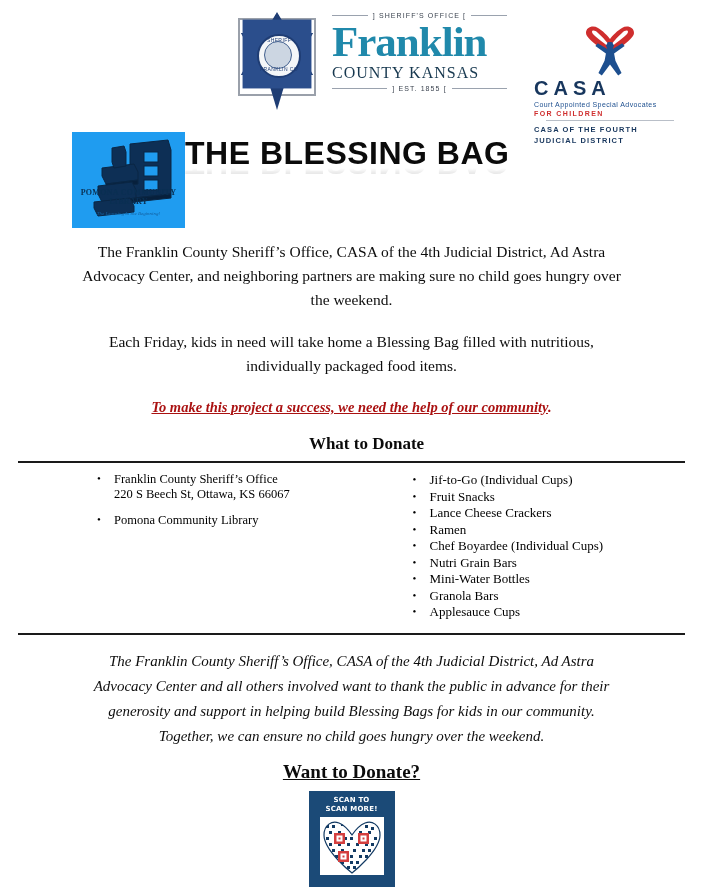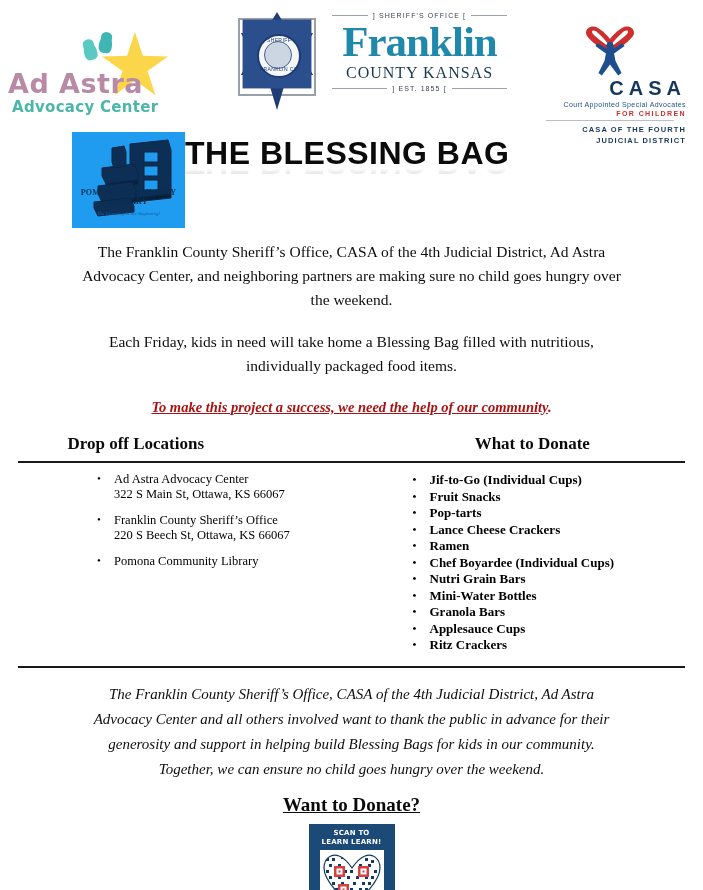--- a/index.html
+++ b/index.html
@@ -137,21 +137,21 @@
     letter-spacing: 0.4px;
   }
   .badge .seal-txt.b { top: 30px; }
 
   
   .franklin {
     position: absolute;
     left: 332px;
     top: 12px;
     width: 175px;
-    text-align: center;
+    text-align: left;
   }
   .franklin .rule-line {
     display: flex;
     align-items: center;
     justify-content: center;
     gap: 5px;
     font-family: "Liberation Sans", sans-serif;
     font-size: 7px;
     letter-spacing: 1.1px;
     color: #3c4450;
@@ -179,21 +179,21 @@
     color: #17384f;
     margin-bottom: 3px;
   }
 
   
   .casa {
     position: absolute;
     left: 534px;
     top: 26px;
     width: 152px;
-    text-align: right;
+    text-align: left;
   }
   .casa .mark {
     position: relative;
     height: 50px;
   }
   .casa .heart {
     position: absolute;
     left: 50%;
     top: 0;
     margin-left: -26px;
@@ -395,21 +395,21 @@
     box-sizing: border-box;
     margin-top: 9px;
   }
   .lists .col { flex: 1; }
   ul.bul {
     margin: 0;
     padding-left: 94px;
     list-style: none;
     font-family: "Liberation Serif", serif;
   }
-  ul.bul.right { padding-left: 78px; font-weight: bold; }
+  ul.bul.right { padding-left: 78px; }
   ul.bul li {
     position: relative;
     font-size: 12.5px;
     line-height: 15px;
     margin-bottom: 1px;
   }
   ul.bul li:before {
     content: "\2022";
     position: absolute;
     left: -17px;
@@ -480,27 +480,20 @@
     margin: 3px auto 0 auto;
     position: relative;
   }
   .qr-card .code svg { display: block; }
 </style>
 </head>
 <body>
 
 <div class="logo-band">
 
-  <div class="adastra">
-    <div class="star"></div>
-    <div class="hand h1"></div>
-    <div class="hand h2"></div>
-    <div class="name">Ad Astra</div>
-    <div class="sub">Advocacy Center</div>
-  </div>
 
   <div class="badge">
     <div class="frame"></div>
     <div class="pt"></div>
     <div class="star6"></div>
     <div class="star6b"></div>
     <div class="seal">
       <div class="seal-txt">SHERIFF</div>
       <div class="seal-in"></div>
       <div class="seal-txt b">FRANKLIN CO</div>
@@ -558,74 +551,65 @@
 
 <div class="para p1">The Franklin County Sheriff’s Office, CASA of the 4th Judicial District, Ad Astra Advocacy Center, and neighboring partners are making sure no child goes hungry over the weekend.</div>
 <div class="para p2">Each Friday, kids in need will take home a Blessing Bag filled with nutritious, individually packaged food items.</div>
 
 <div class="redline">
   <span class="rl"><u>To make this project a success, we need the help of our community</u><span>.</span></span>
 </div>
 
 <div class="cols">
   <div class="col">
-    <div class="col-head left">Drop off Locations</div>
-  </div>
-  <div class="col">
     <div class="col-head right">What to Donate</div>
   </div>
 </div>
 
 <div class="hr-main"></div>
 
 <div class="lists">
   <div class="col">
     <ul class="bul left">
-      <li>
-        <span>Ad Astra Advocacy Center</span>
-        <span class="addr2">322 S Main St, Ottawa, KS 66067</span>
-      </li>
       <li>
         <span>Franklin County Sheriff’s Office</span>
         <span class="addr2">220 S Beech St, Ottawa, KS 66067</span>
       </li>
       <li>
         <span>Pomona Community Library</span>
       </li>
     </ul>
   </div>
   <div class="col">
     <ul class="bul right">
       <li>Jif-to-Go (Individual Cups)</li>
       <li>Fruit Snacks</li>
-      <li>Pop-tarts</li>
       <li>Lance Cheese Crackers</li>
       <li>Ramen</li>
       <li>Chef Boyardee (Individual Cups)</li>
       <li>Nutri Grain Bars</li>
       <li>Mini-Water Bottles</li>
       <li>Granola Bars</li>
       <li>Applesauce Cups</li>
-      <li>Ritz Crackers</li>
     </ul>
   </div>
 </div>
 
 <div class="hr-bottom"></div>
 
 <div class="closing">The Franklin County Sheriff’s Office, CASA of the 4th Judicial District, Ad Astra Advocacy Center and all others involved want to thank the public in advance for their generosity and support in helping build Blessing Bags for kids in our community. Together, we can ensure no child goes hungry over the weekend.</div>
 
 <div class="wtd">
   <span>Want to Donate?</span>
 </div>
 
 <div class="qr-wrap">
   <div class="qr-card">
     <div class="scan">SCAN TO</div>
-    <div class="scan">LEARN LEARN!</div>
+    <div class="scan">SCAN MORE!</div>
     <div class="code">
       <svg width="64" height="58" viewBox="0 0 64 58">
         <defs>
           <clipPath id="heartclip">
             <path d="M32,56 C32,56 4,34 4,18 C4,8 12,3 19,6 C25,8.5 30,15 32,18 C34,15 39,8.5 45,6 C52,3 60,8 60,18 C60,34 32,56 32,56 Z"></path>
           </clipPath>
         </defs>
         <g clip-path="url(#heartclip)">
           <rect x="0" y="0" width="64" height="58" fill="#ffffff"></rect>
           <g fill="#123a63">

